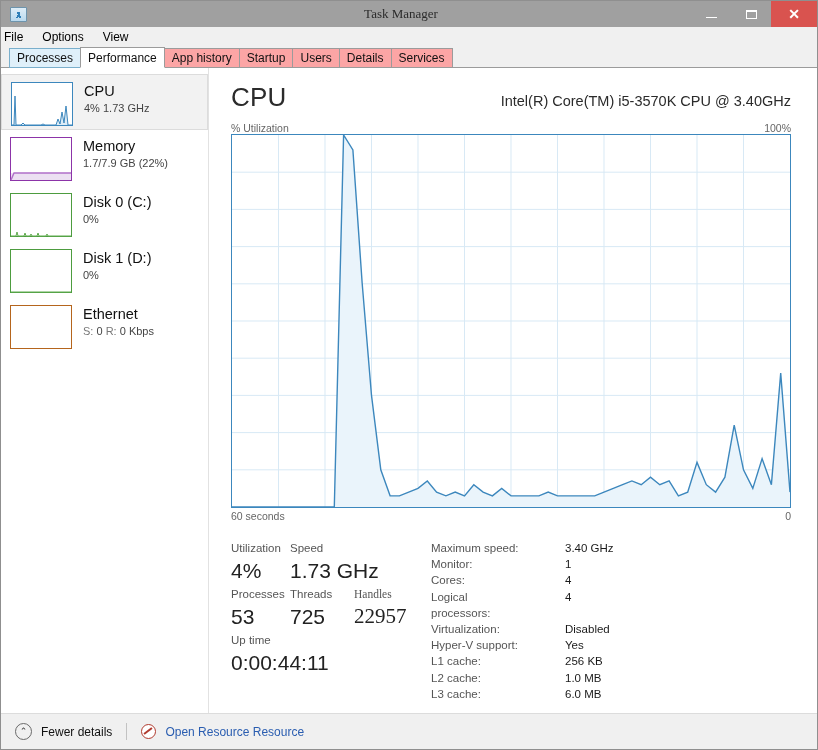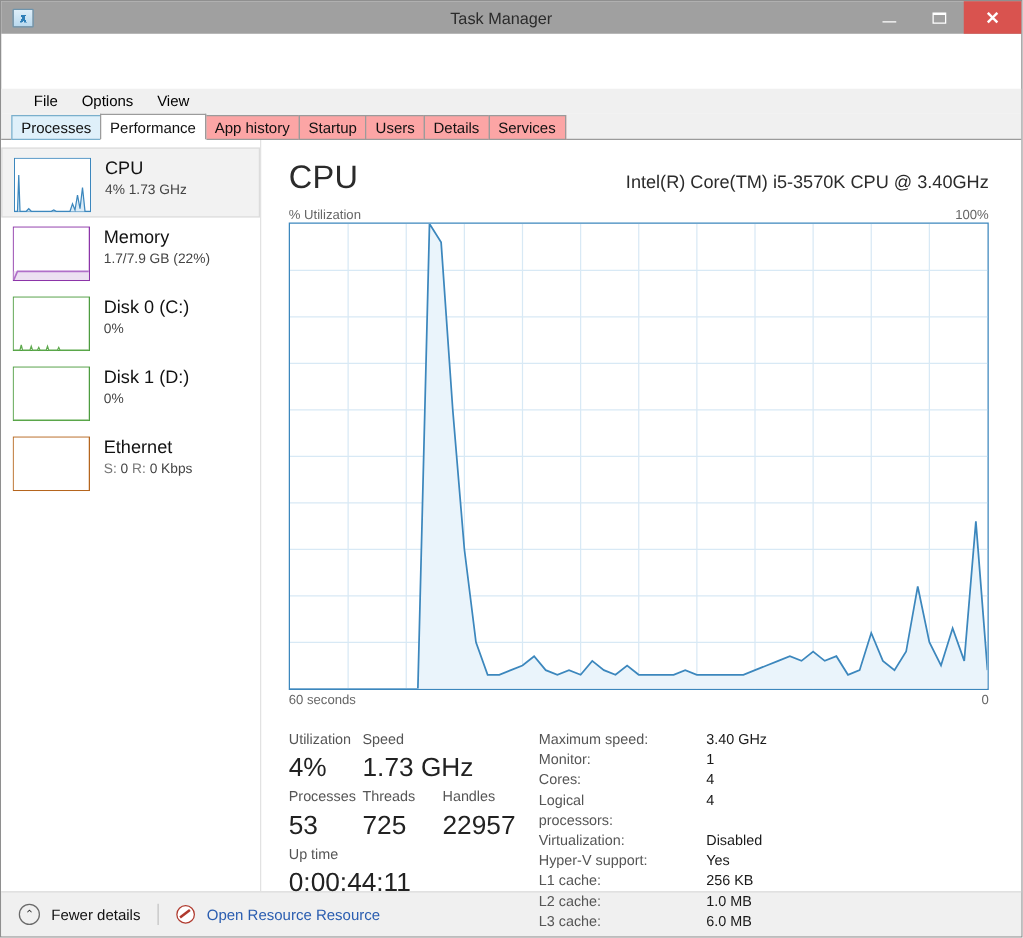--- a/index.html
+++ b/index.html
@@ -28,38 +28,37 @@
     position: relative;
   }
   .app-icon::after {
     content: ""; position: absolute; left: 2px; right: 2px; top: 4px; height: 6px;
     background:
       linear-gradient(115deg, transparent 42%, #2f7fb8 42%, #2f7fb8 56%, transparent 56%),
       linear-gradient(65deg, transparent 45%, #2f7fb8 45%, #2f7fb8 60%, transparent 60%);
   }
   .title-text {
     position: absolute; left: 0; right: 16px; text-align: center;
-    font-size: 13px; color: #2b2b2b; pointer-events: none;
+    font-size: 13px; color: #2b2b2b; pointer-events: none; font-family: Liberation Serif, serif;
   }
   .win-buttons { margin-left: auto; display: flex; height: 26px; }
   .win-btn {
     width: 40px; height: 26px; display: flex; align-items: center; justify-content: center;
     color: #ffffff; font-size: 13px; line-height: 1;
   }
   .win-btn.close { background: #d9534f; width: 46px; }
   .win-btn .min-glyph { display:block; width: 11px; height: 1px; background: #ffffff; margin-top: 6px;}
   .win-btn .max-glyph { display:block; width: 11px; height: 9px; border: 1px solid #ffffff; border-top-width: 2px;}
   .win-btn .close-glyph { font-size: 14px; font-weight: bold; }
 
   
   .menubar {
     height: 20px; background: #f0f0f0; display: flex; align-items: center;
-    padding-left: 26px; gap: 19px; flex: none;
+    padding-left: 3px; gap: 19px; flex: none;
     border-bottom: 0px solid transparent;
-    margin-top: 44px;
   }
   .menu-item { font-size: 12px; color: #000; }
 
   
   .tabstrip {
     height: 21px; background: #f0f0f0; display: flex; align-items: flex-end;
     padding-left: 8px; flex: none; position: relative;
   }
   .tabstrip::after {
     content: ""; position: absolute; left: 0; right: 0; bottom: 0;
@@ -115,21 +114,21 @@
 
   .axis-row.bottom { margin-top: 2px; }
 
   
   .stats { display: flex; margin-top: 18px; }
   .stats-left { width: 196px; flex: none; }
   .stat-row { display: flex; margin-bottom: 2px; }
   .stat-col { }
   .stat-lbl { font-size: 11.5px; color: #555; line-height: 17px; white-space: nowrap;}
   .stat-val { font-size: 21px; color: #222; line-height: 27px; font-weight: normal; white-space: nowrap;}
-  .g1 { width: 59px; } .g2 { width: 64px; } .g3 { width: 64px; }
+  .g1 { width: 59px; } .g2 { width: 64px; } .g3 { width: 64px; font-family: Liberation Serif, serif; }
   .gu { width: 59px; } .gs { width: 100px; }
 
   .stats-right { flex: 1; padding-left: 4px; }
   .kv { display: flex; font-size: 11.5px; line-height: 16.2px; gap: 36px; }
   .kv .k { width: 98px; color: #555; }
   .kv .v { color: #1a1a1a; }
 
   
   .footer {
     height: 36px; flex: none; background: #f0f0f0;

